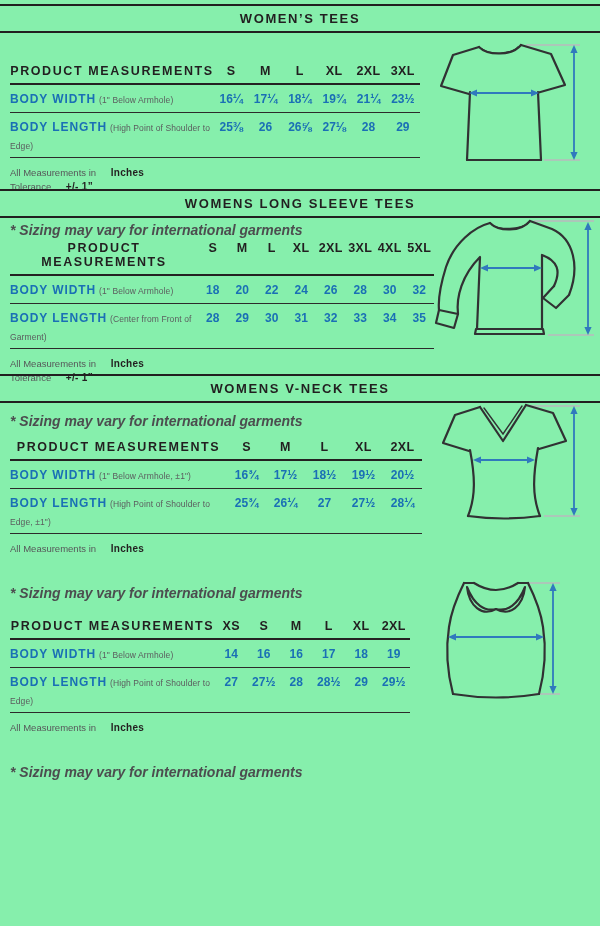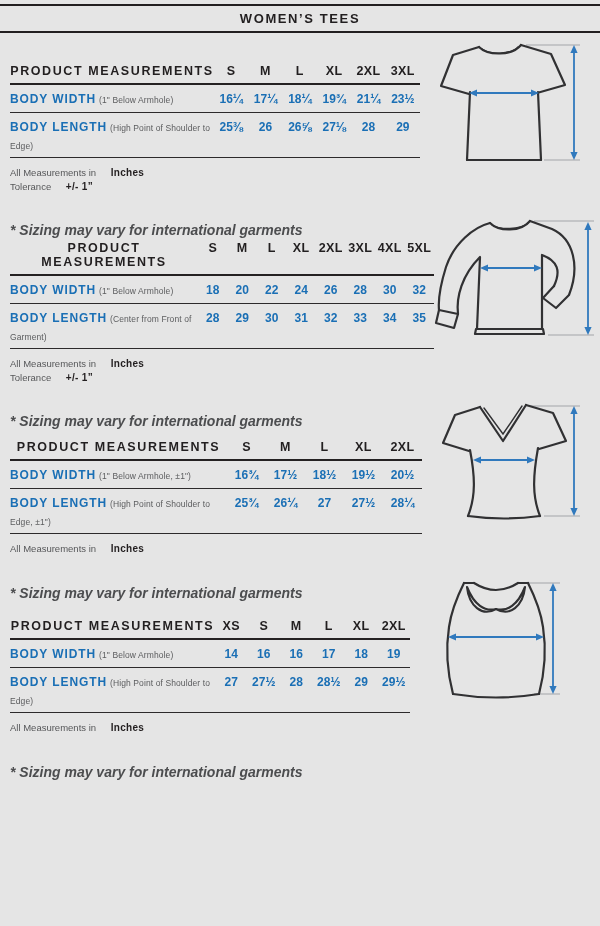--- a/index.html
+++ b/index.html
@@ -1,17 +1,17 @@
 <!DOCTYPE html>
 <html style="--accent-blue: #1a6fb5; --arrow-blue: #3079bd;"><head>
 <meta charset="utf-8">
 <style>
   html,body { margin:0; padding:0; background:#ffffff; }
   .page {
-    position:relative; width:600px; height:926px; background:#e5e5e5;
+    position:relative; width:600px; height:926px; background:#86efac;
     font-family:"Liberation Sans", sans-serif; color:#231f20; overflow:hidden;
   }
   .section { position:absolute; left:0; width:600px; }
   .sec-tees        { top:0;    height:185px; }
   .sec-long-sleeve { top:185px; height:185px; }
   .sec-v-neck      { top:370px; height:175px; }
   .sec-tank        { top:545px; height:381px; }
 
   .titlebar { padding-top:4px; }
   .hrule { height:2px; background:#221f20; width:600px; }
@@ -130,20 +130,25 @@
     <g>
       <line class="arrow" x1="51" y1="57" x2="109" y2="57"></line>
       <polygon class="ahead" points="45,57 53,53.4 53,60.6"></polygon>
       <polygon class="ahead" points="115,57 107,53.4 107,60.6"></polygon>
     </g>
   </svg>
 </div>
   </div>
 
   <div class="section sec-long-sleeve">
+    <div class="titlebar">
+      <div class="hrule"></div>
+      <div class="section-title">WOMENS LONG SLEEVE TEES</div>
+      <div class="hrule"></div>
+    </div>
     <div class="content">
       <div class="mtable">
         <div class="mrow row-head">
           <div class="lbl-head">PRODUCT MEASUREMENTS</div>
         <div class="cell head-cell">S</div>
               <div class="cell head-cell">M</div>
               <div class="cell head-cell">L</div>
               <div class="cell head-cell">XL</div>
               <div class="cell head-cell">2XL</div>
               <div class="cell head-cell">3XL</div>
@@ -200,20 +205,25 @@
     <g>
       <line class="arrow" x1="58" y1="55" x2="108" y2="55"></line>
       <polygon class="ahead" points="52,55 60,51.4 60,58.6"></polygon>
       <polygon class="ahead" points="114,55 106,51.4 106,58.6"></polygon>
     </g>
   </svg>
 </div>
   </div>
 
   <div class="section sec-v-neck">
+    <div class="titlebar">
+      <div class="hrule"></div>
+      <div class="section-title">WOMENS V-NECK TEES</div>
+      <div class="hrule"></div>
+    </div>
     <div class="content">
       <div class="mtable">
         <div class="mrow row-head">
           <div class="lbl-head">PRODUCT MEASUREMENTS</div>
         <div class="cell head-cell">S</div>
               <div class="cell head-cell">M</div>
               <div class="cell head-cell">L</div>
               <div class="cell head-cell">XL</div>
               <div class="cell head-cell">2XL</div>
             </div>

